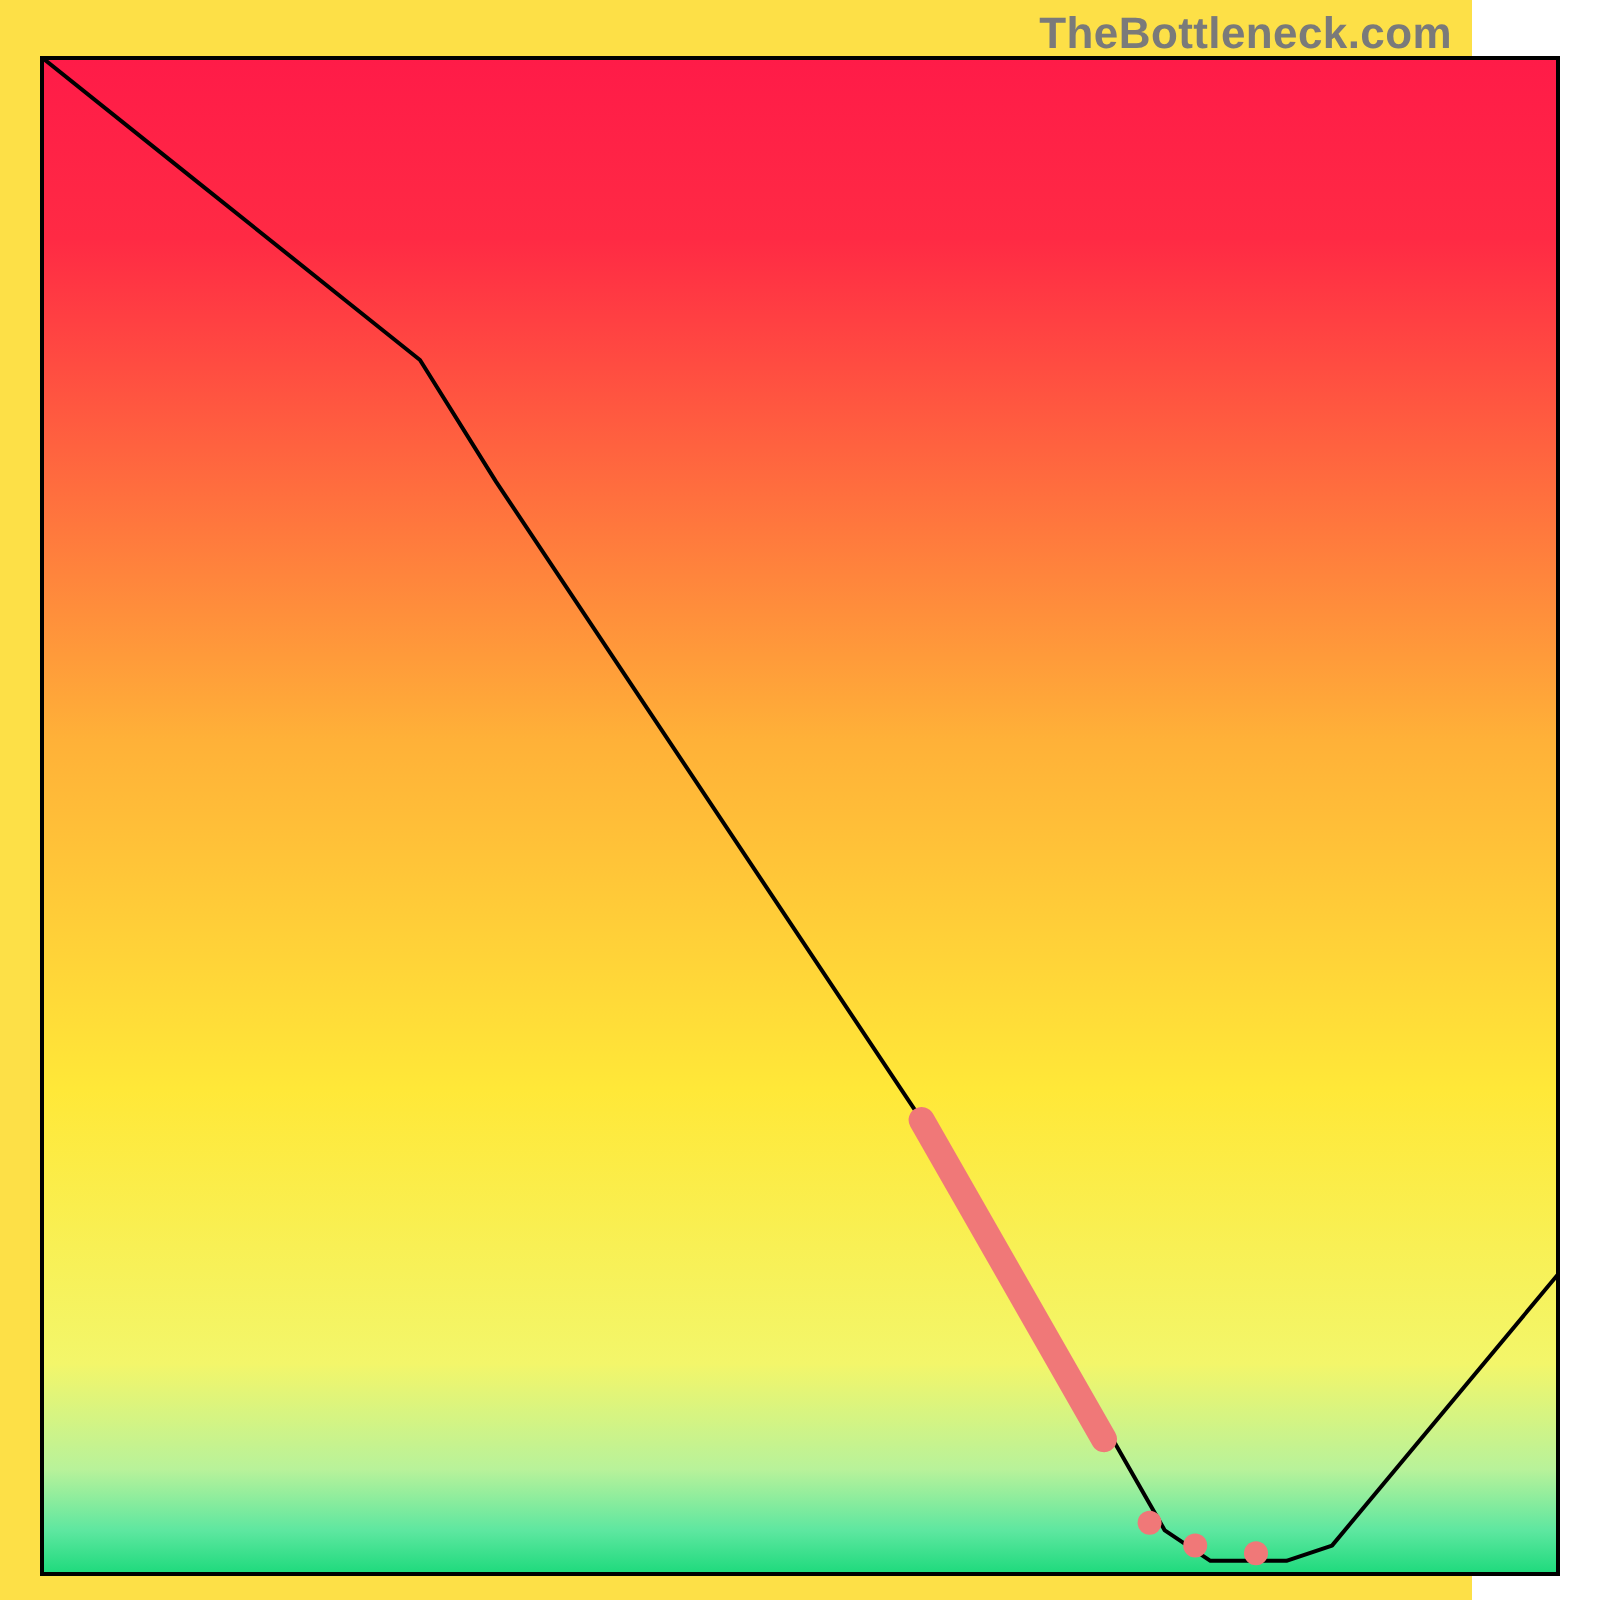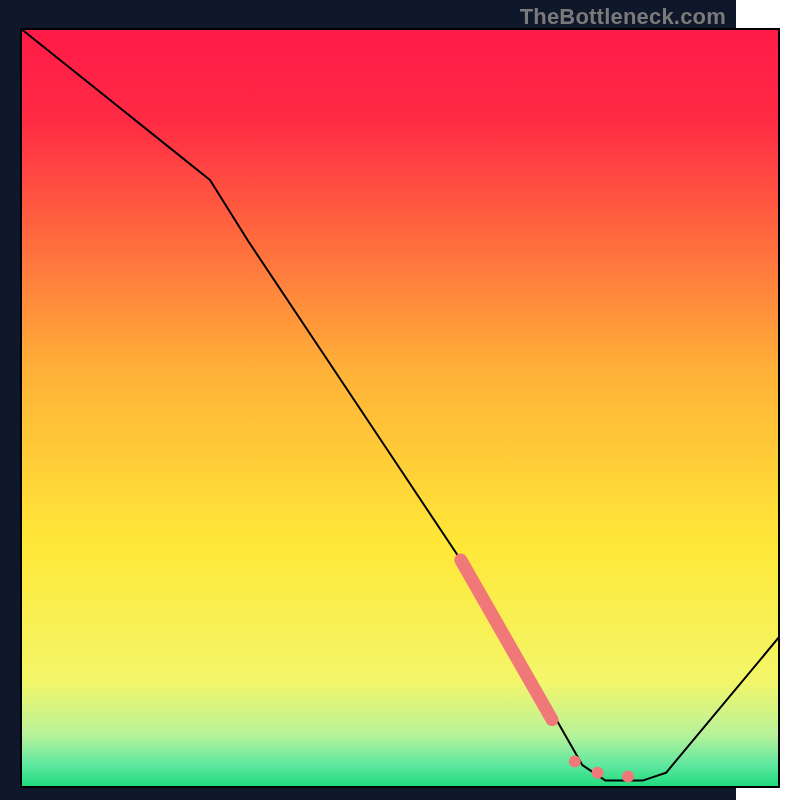--- a/index.html
+++ b/index.html
@@ -7,21 +7,21 @@
     padding: 0;
     width: 800px;
     height: 800px;
     overflow: hidden;
     font-family: Arial, Helvetica, sans-serif;
   }
   .chart-wrap {
     position: relative;
     width: 736px;
     height: 800px;
-    background: #0f172a;
+    background: #fde047;
     text-decoration: underline;
   }
   .watermark {
     position: absolute;
     top: 4px;
     right: 10px;
     font-size: 22px;
     font-weight: 600;
     color: #7a7a7a;
     letter-spacing: 0.2px;

